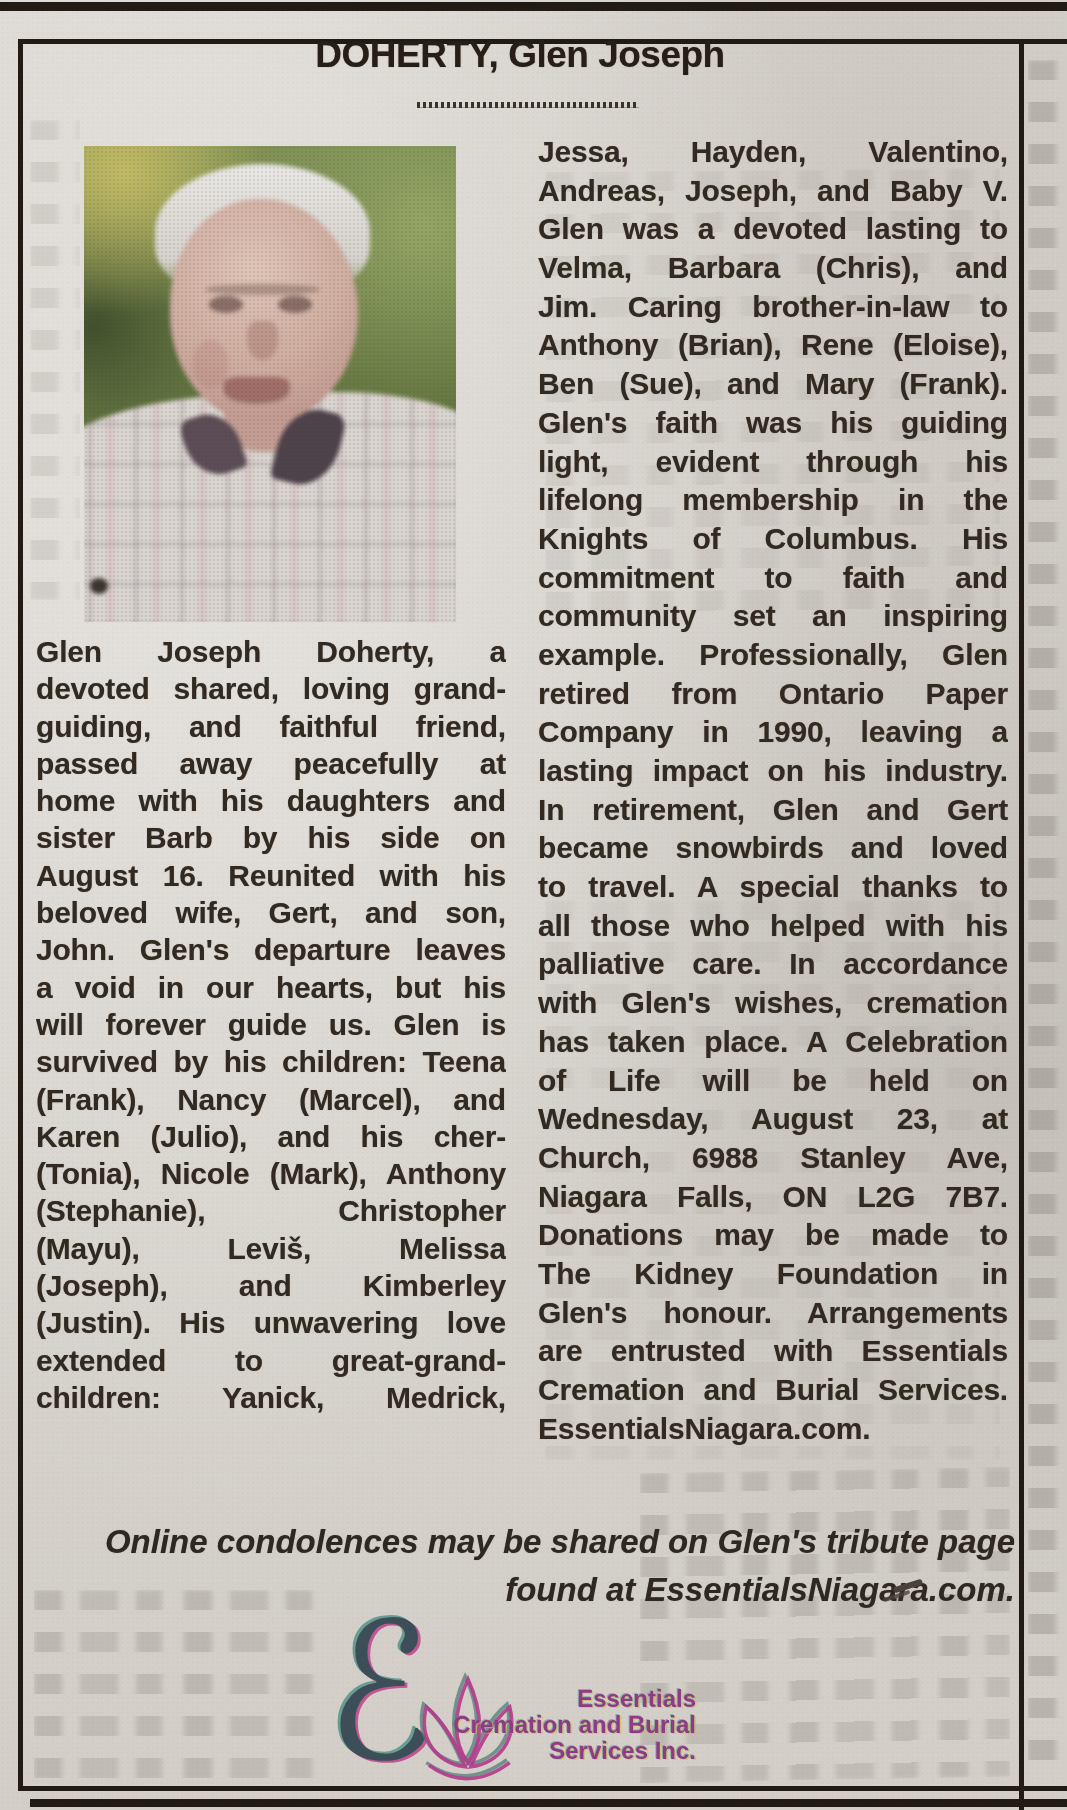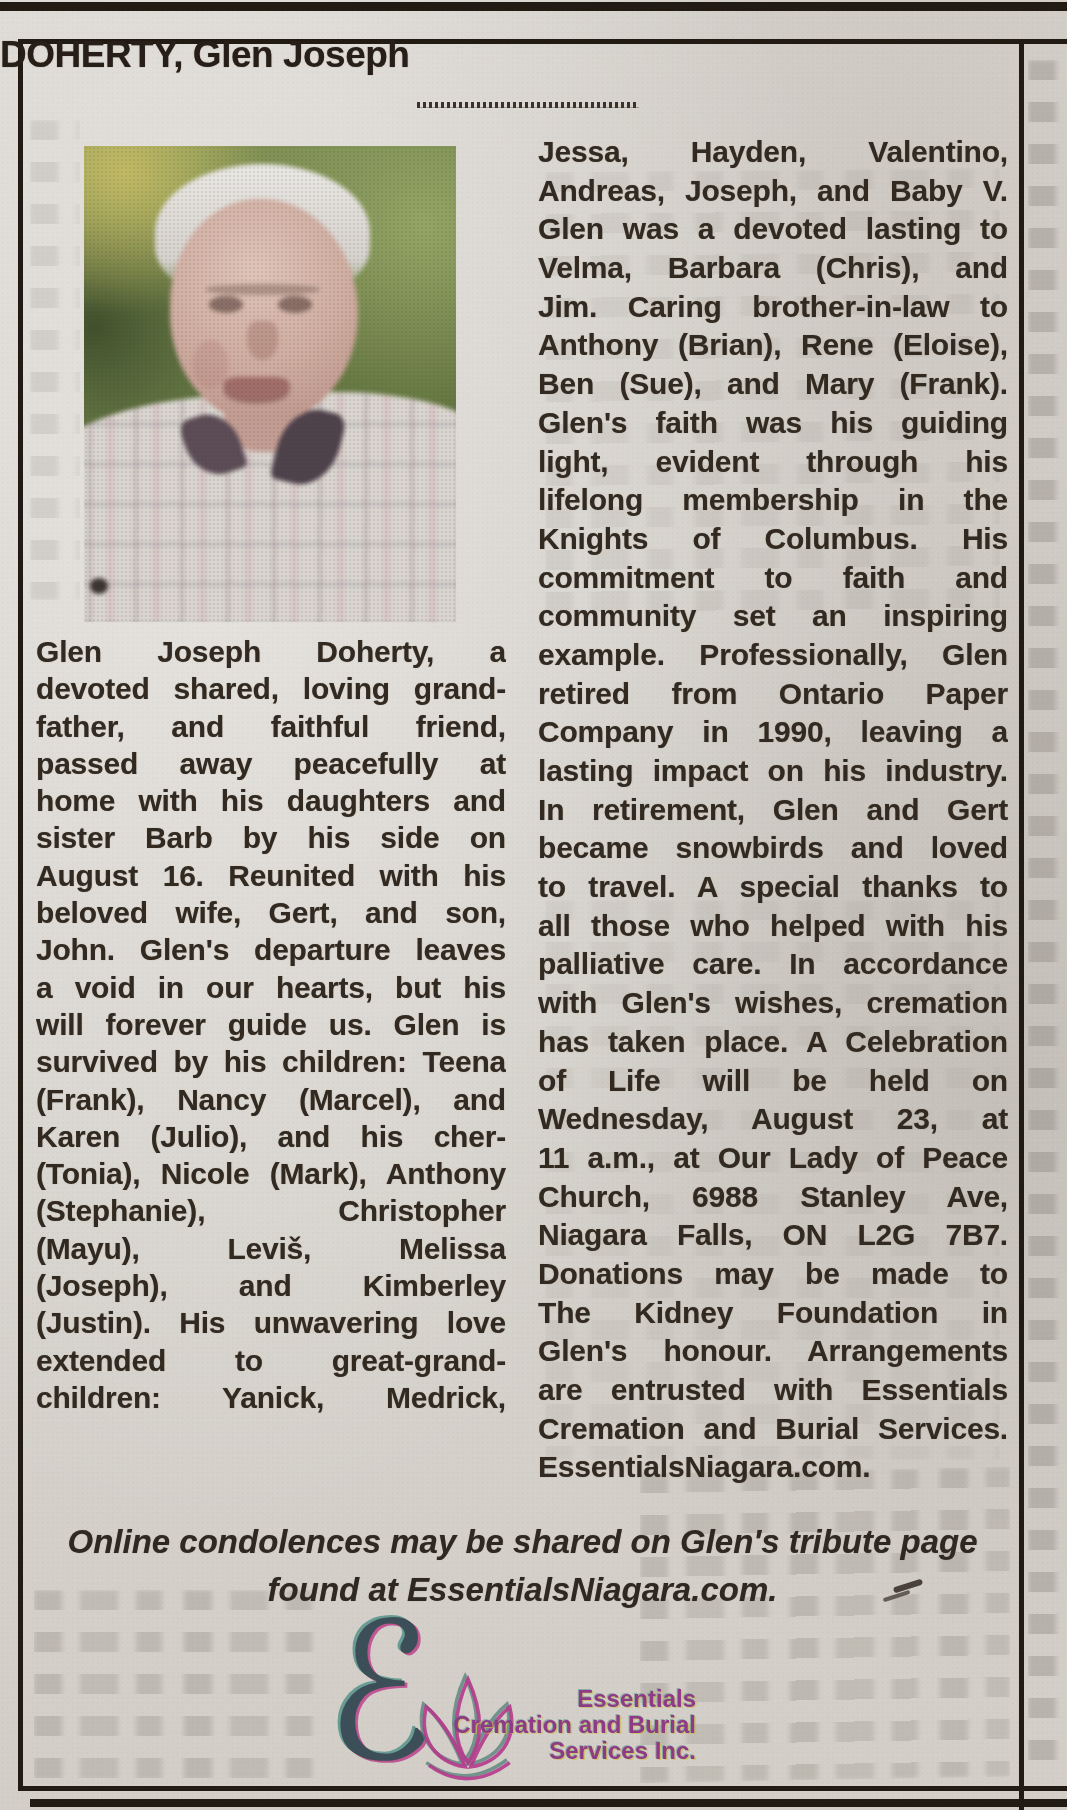--- a/index.html
+++ b/index.html
@@ -22,21 +22,21 @@
   
   .rule{position:absolute;background:#211b14;}
   .rule-top-outer{left:0;top:2px;width:1067px;height:9px;}
   .rule-top-inner{left:20px;top:39px;width:1047px;height:5px;}
   .rule-left{left:18px;top:39px;width:5px;height:1752px;}
   .rule-right{left:1019px;top:39px;width:5px;height:1771px;}
   .rule-bottom-inner{left:18px;top:1786px;width:1049px;height:5px;}
   .rule-bottom-outer{left:30px;top:1799px;width:1037px;height:8px;}
 
   
-  .title{position:absolute;left:0;top:34px;width:1040px;text-align:left;
+  .title{position:absolute;left:0;top:34px;width:1040px;text-align:center;
     font-size:37px;font-weight:800;letter-spacing:-.5px;color:#271f17;
     text-shadow:0 0 1px rgba(40,30,20,.5);}
   .title-underline{position:absolute;left:417px;top:102px;width:222px;height:5px;
     background:repeating-linear-gradient(90deg,#3b322a 0 3px, rgba(59,50,42,0) 3px 6px);
     border-bottom:1px solid rgba(59,50,42,.35);}
 
   
   .photo{position:absolute;left:84px;top:146px;width:372px;height:476px;overflow:hidden;
     box-shadow:inset 0 0 10px #d8d4ce;}
   .ph-inner{position:absolute;inset:-6px;filter:blur(2px) saturate(.85) contrast(.97);}
@@ -89,21 +89,21 @@
   .col{position:absolute;font-weight:700;font-size:30px;letter-spacing:-.2px;
     color:#322a20;text-shadow:0 0 1px rgba(50,40,28,.35);}
   .col .tline{text-align:justify;text-align-last:justify;white-space:nowrap;overflow:hidden;}
   .col-left{left:36px;top:633px;width:470px;}
   .col-left .tline{height:37.3px;line-height:37.3px;}
   .col-right{left:538px;top:133px;width:470px;}
   .col-right .tline{height:38.7px;line-height:38.7px;}
   .col-right .tline:last-child{text-align-last:left;}
 
   
-  .condolence{position:absolute;left:30px;top:1518px;width:985px;text-align:center;
+  .condolence{position:absolute;left:30px;top:1518px;width:985px;text-align:right;
     font-style:italic;font-weight:700;font-size:33px;color:#2f2822;
     text-shadow:0 0 1px rgba(47,40,34,.35);line-height:48px;}
 
   
   .logo-e{position:absolute;left:322px;top:1598px;font-family:"DejaVu Sans",sans-serif;
     font-size:190px;line-height:1;font-weight:400;color:#3c4e57;
     text-shadow:3px 2px 0 rgba(186,56,140,.8), -3px -2px 0 rgba(70,140,130,.75), 1px 1px 0 rgba(200,190,70,.5);
     transform:scaleX(.92);}
   .lotus{position:absolute;left:398px;top:1668px;width:140px;height:128px;}
   .logo-text{position:absolute;left:440px;top:1686px;width:256px;text-align:right;
@@ -166,21 +166,21 @@
       <div class="ph-cheek"></div>
       <div class="ph-mouth"></div>
       <div class="ph-spot"></div>
     </div>
     <div class="ph-grain"></div>
   </div>
 
   <div class="col col-left">
       <div class="tline">Glen Joseph Doherty, a</div>
       <div class="tline">devoted shared, loving grand-</div>
-      <div class="tline">father, and faithful friend,</div>
+      <div class="tline">guiding, and faithful friend,</div>
       <div class="tline">passed away peacefully at</div>
       <div class="tline">home with his daughters and</div>
       <div class="tline">sister Barb by his side on</div>
       <div class="tline">August 16. Reunited with his</div>
       <div class="tline">beloved wife, Gert, and son,</div>
       <div class="tline">John. Glen's departure leaves</div>
       <div class="tline">a void in our hearts, but his</div>
       <div class="tline">will forever guide us. Glen is</div>
       <div class="tline">survived by his children: Teena</div>
       <div class="tline">(Frank), Nancy (Marcel), and</div>
@@ -213,21 +213,20 @@
       <div class="tline">lasting impact on his industry.</div>
       <div class="tline">In retirement, Glen and Gert</div>
       <div class="tline">became snowbirds and loved</div>
       <div class="tline">to travel. A special thanks to</div>
       <div class="tline">all those who helped with his</div>
       <div class="tline">palliative care. In accordance</div>
       <div class="tline">with Glen's wishes, cremation</div>
       <div class="tline">has taken place. A Celebration</div>
       <div class="tline">of Life will be held on</div>
       <div class="tline">Wednesday, August 23, at</div>
-      <div class="tline">11 a.m., at Our Lady of Peace</div>
       <div class="tline">Church, 6988 Stanley Ave,</div>
       <div class="tline">Niagara Falls, ON L2G 7B7.</div>
       <div class="tline">Donations may be made to</div>
       <div class="tline">The Kidney Foundation in</div>
       <div class="tline">Glen's honour. Arrangements</div>
       <div class="tline">are entrusted with Essentials</div>
       <div class="tline">Cremation and Burial Services.</div>
       <div class="tline">EssentialsNiagara.com.</div>
     </div>
 

